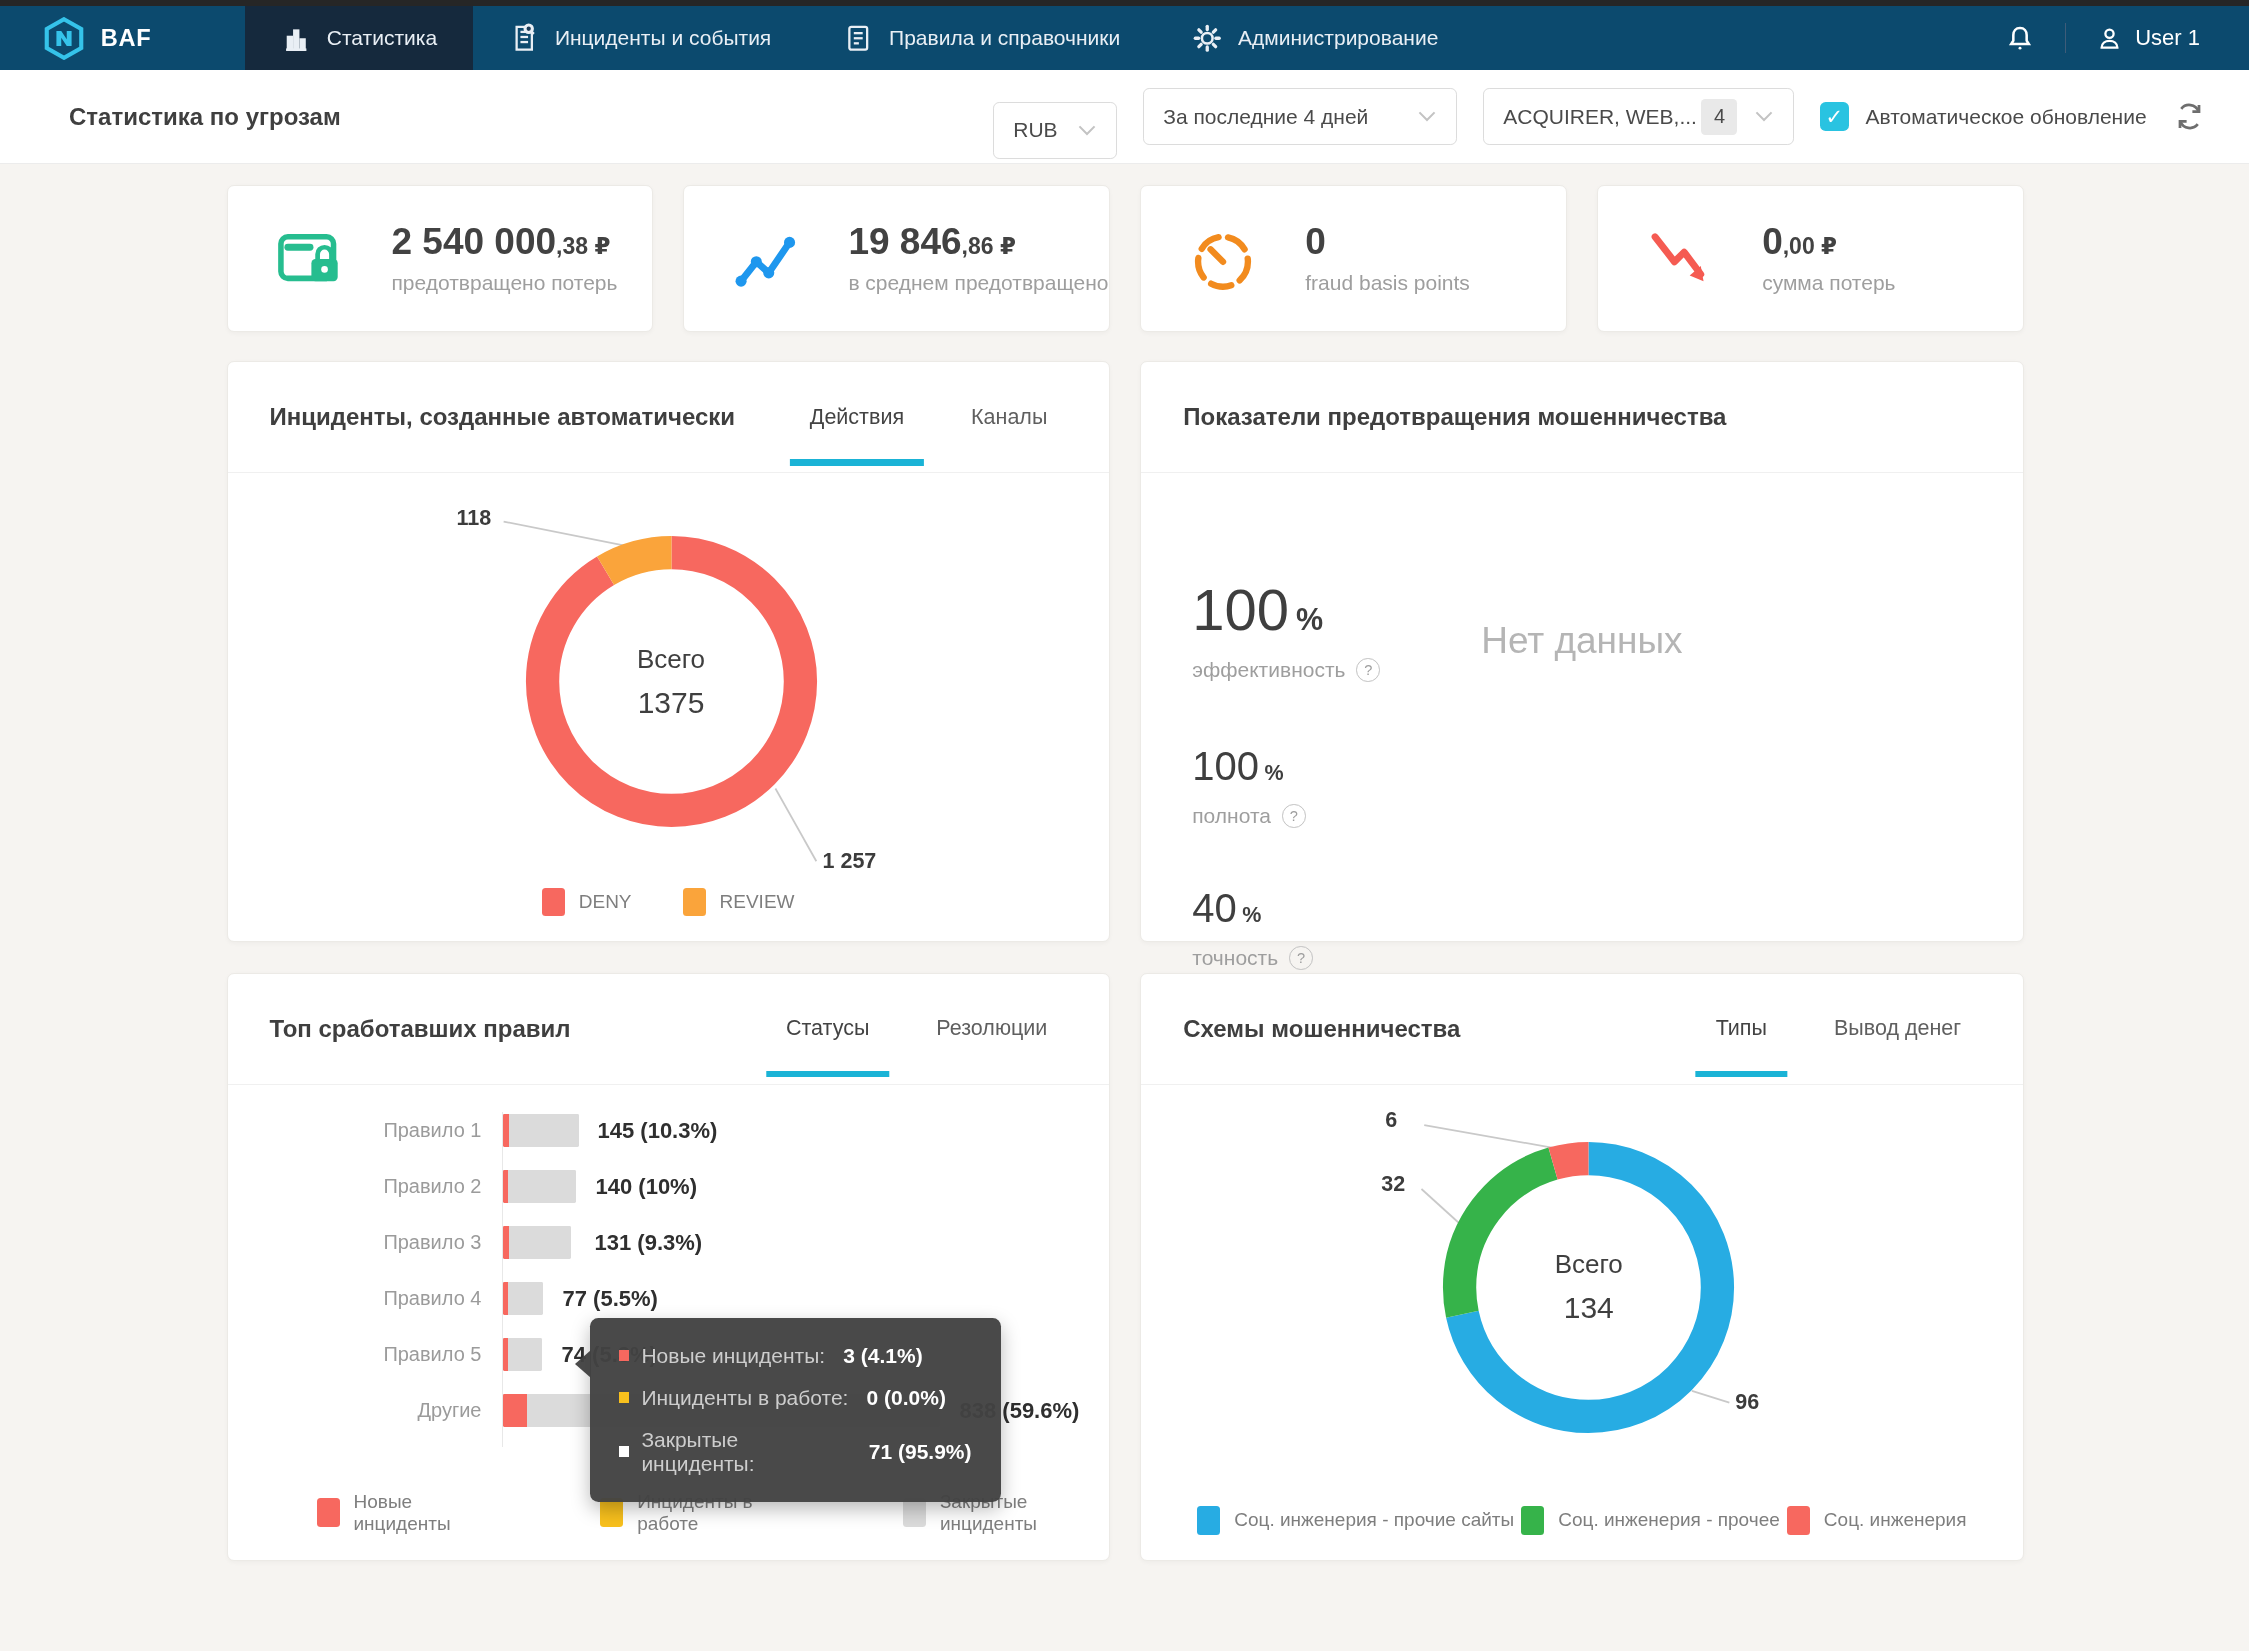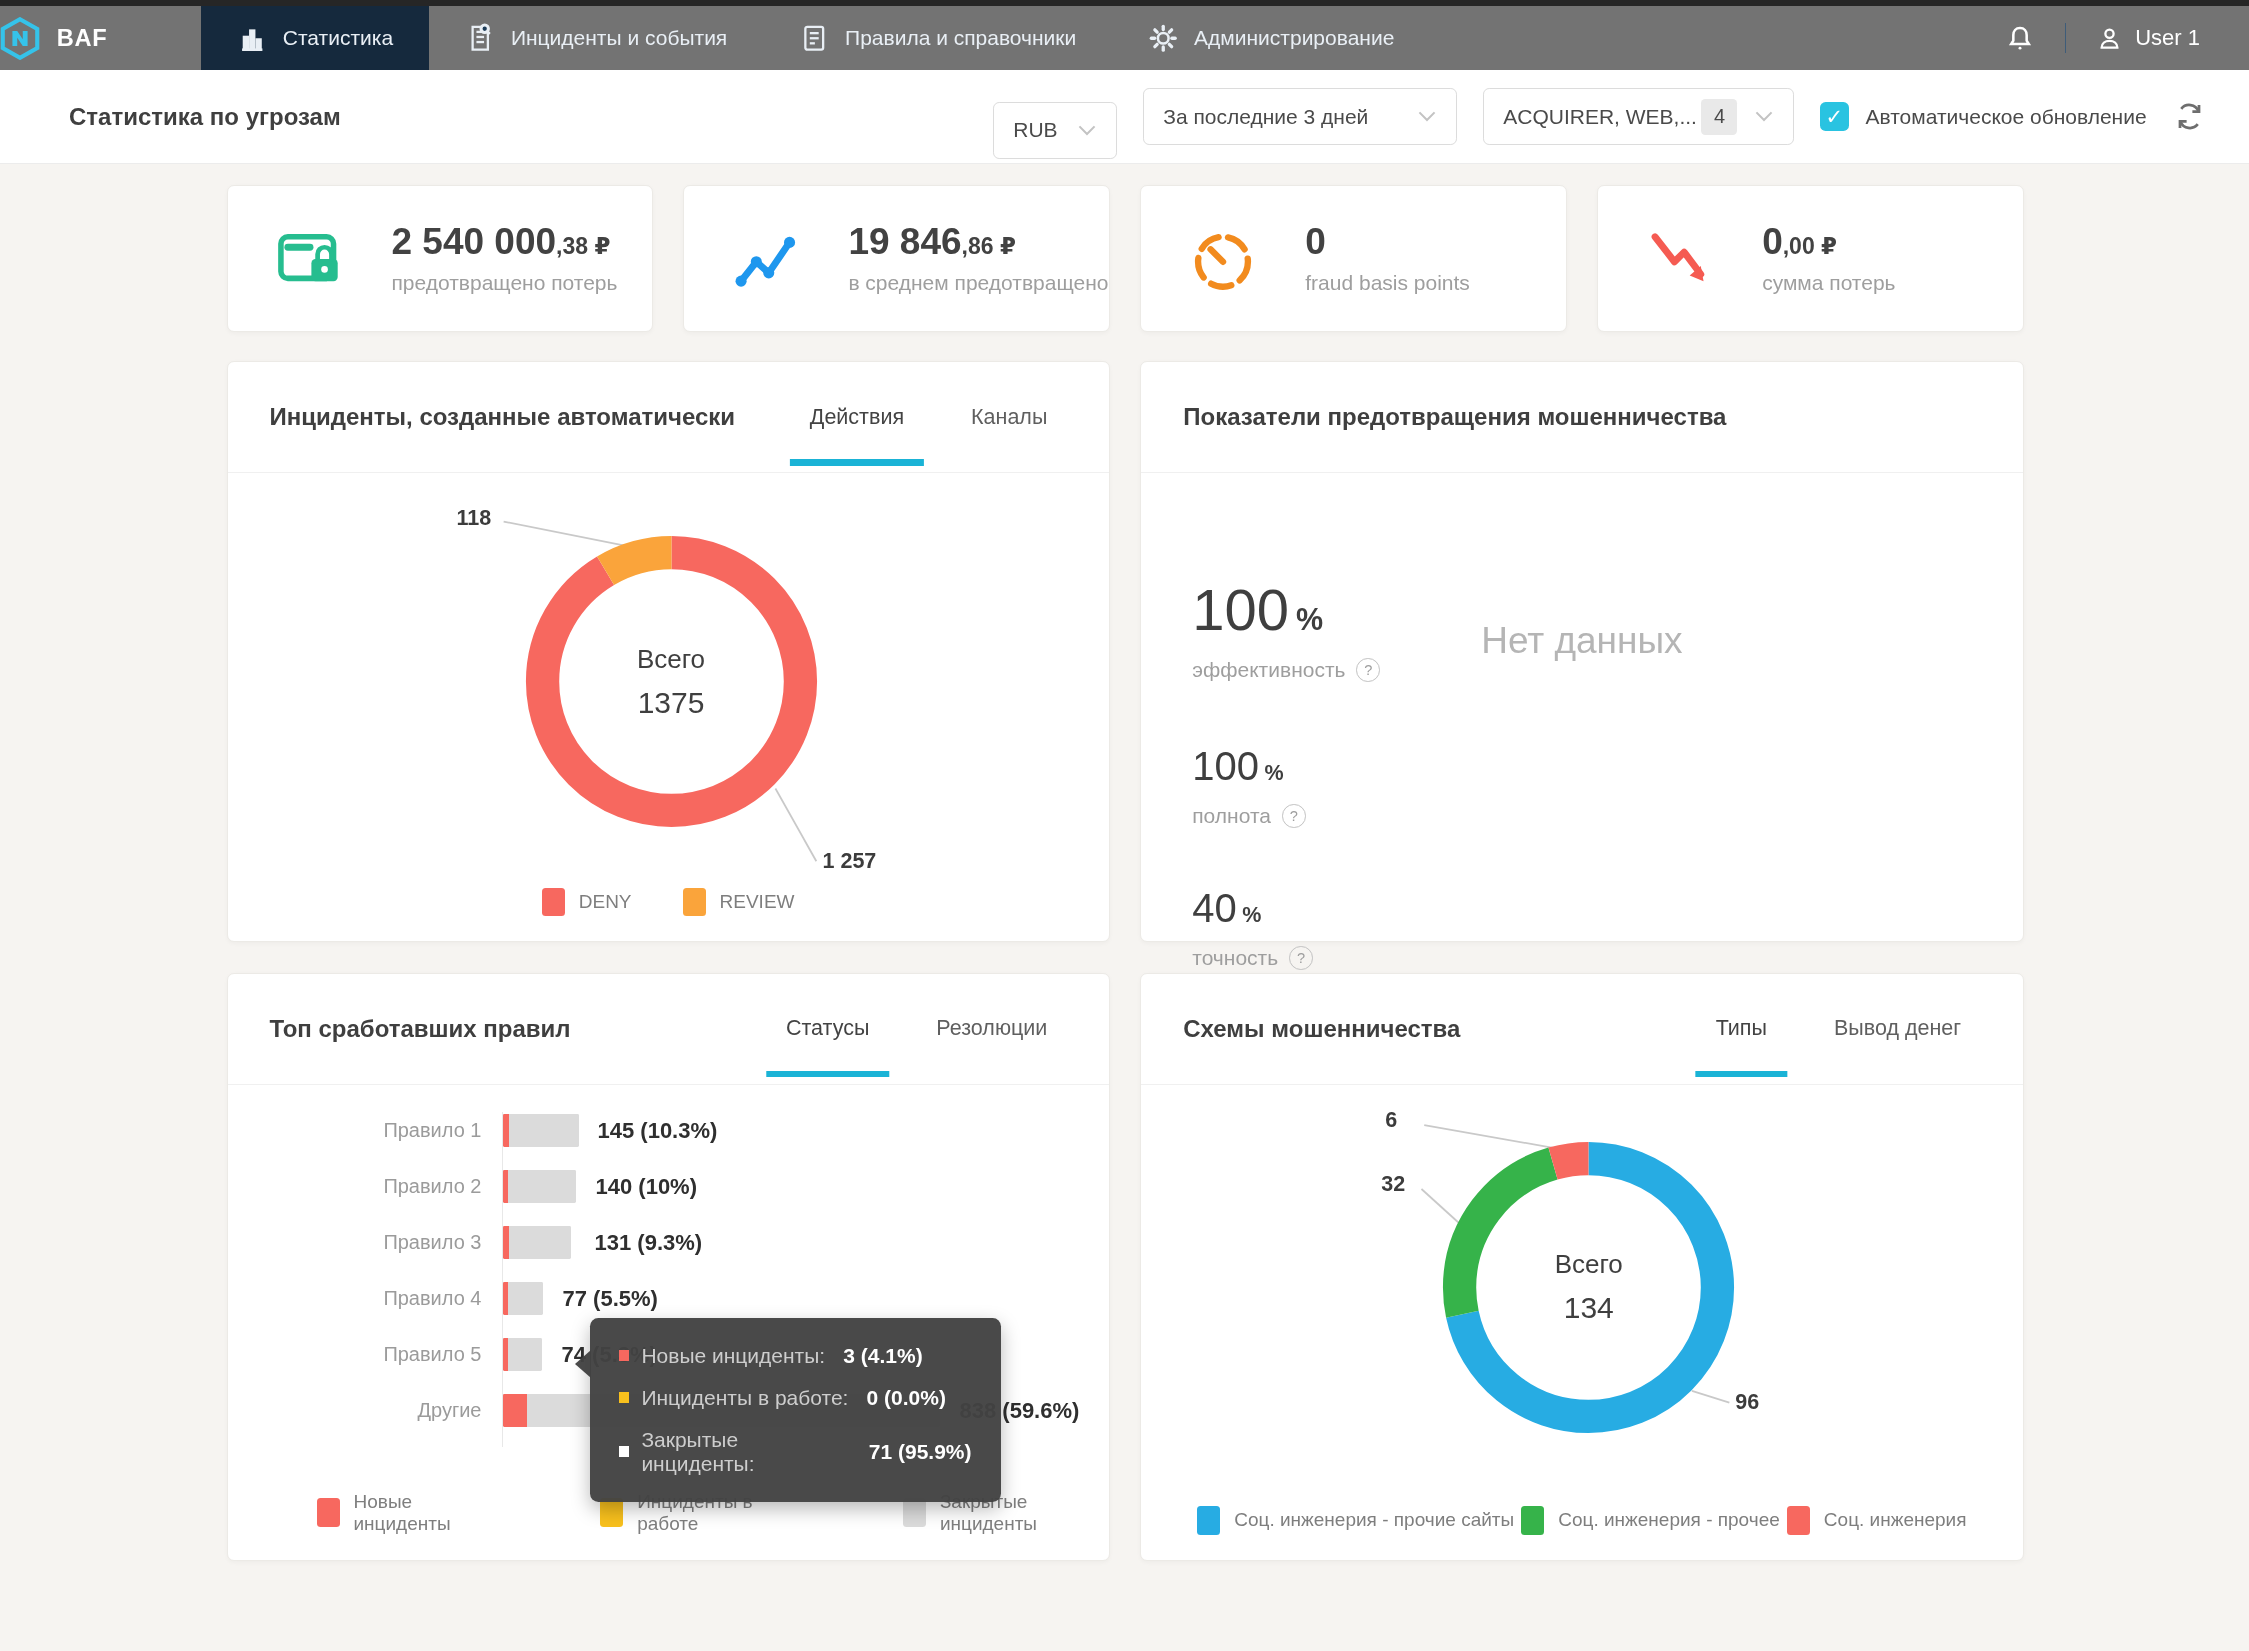--- a/index.html
+++ b/index.html
@@ -4,21 +4,21 @@
 <style>
   * { box-sizing: border-box; margin: 0; padding: 0; }
   html,body { width:2250px; height:1652px; }
   body {
     font-family: "Liberation Sans", "DejaVu Sans", sans-serif;
     background:#F6F4F1; overflow:hidden; color:#3F3F3F;
   }
   .top-strip { height:6.2px; background:#262626; }
 
   
-  .nav { height:64px; background:#737373; display:flex; align-items:stretch; }
+  .nav { height:64px; background:#0c4a6e; display:flex; align-items:stretch; padding-left:44px; }
   .brand { display:flex; align-items:center; gap:16.7px; width:180px; flex:none; }
   .brand-name { font-size:23.6px; font-weight:bold; color:#FFFFFF; letter-spacing:0.7px; }
   .menu { display:flex; margin-left:21px; }
   .menu-item { display:flex; align-items:center; gap:15.3px; padding:0 36px; font-size:21px; color:#E9EFF5; cursor:pointer; }
   .menu-item.active { background:#15293D; }
   .menu-item svg { flex:none; }
   .nav-right { margin-left:auto; display:flex; align-items:center; gap:29px; padding-right:50px; }
   .nav-divider { width:1.4px; height:30.5px; background:#3E5C79; }
   .user { display:flex; align-items:center; gap:11px; font-size:22px; color:#FFFFFF; }
 
@@ -204,21 +204,21 @@
   <div class="controls">
     <div class="select sel-currency">
       <span>RUB</span>
       <span style="display:flex;">
         <svg width="18" height="11" viewBox="0 0 26 16">
             <polyline points="2,2 13,13 24,2" fill="none" stroke="#C3C3C3" stroke-width="3"></polyline>
           </svg>
       </span>
     </div>
     <div class="select sel-period">
-      <span>За последние 3 дней</span>
+      <span>За последние 4 дней</span>
       <span style="display:flex;">
         <svg width="18" height="11" viewBox="0 0 26 16">
             <polyline points="2,2 13,13 24,2" fill="none" stroke="#C3C3C3" stroke-width="3"></polyline>
           </svg>
       </span>
     </div>
     <div class="select sel-channels">
       <span>ACQUIRER, WEB,...</span>
       <span class="sel-right">
         <span class="badge">4</span>

